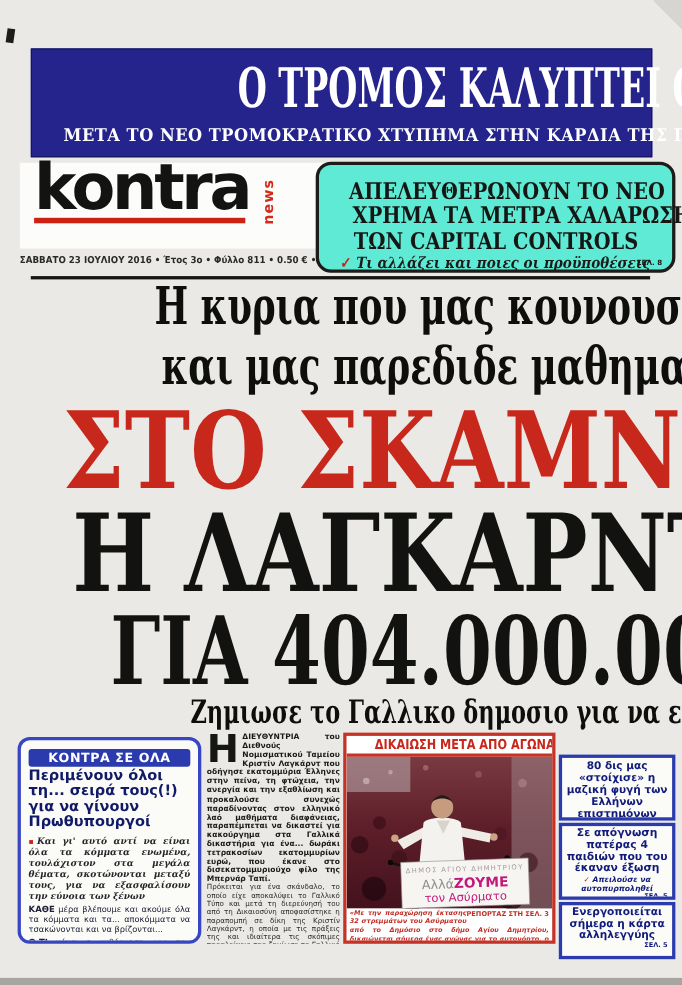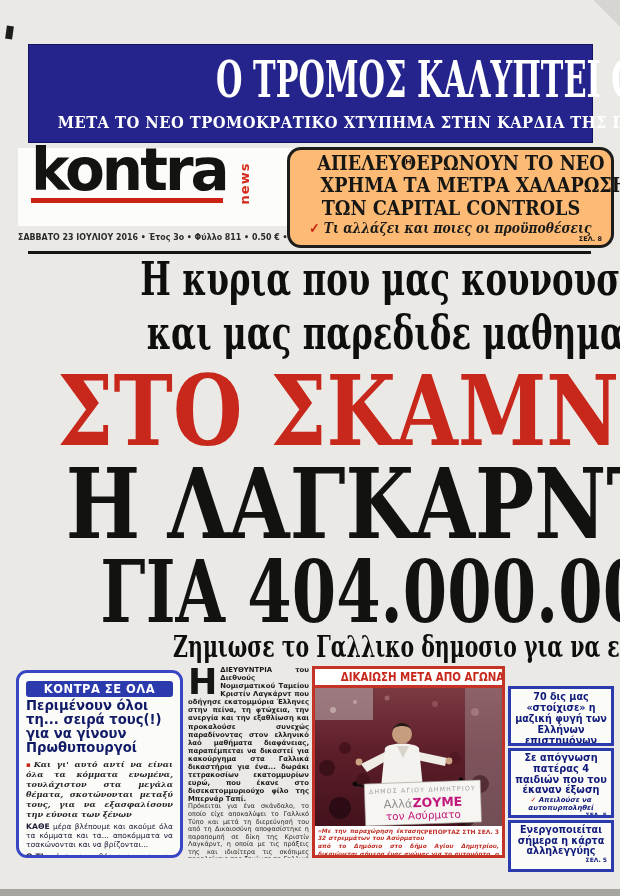--- a/index.html
+++ b/index.html
@@ -27,21 +27,21 @@
   .logo-main{position:absolute;left:13px;top:-12px;font-size:58px;font-weight:bold;color:#131311;letter-spacing:-3px;}
   .logo-news{position:absolute;left:206px;top:28px;color:#d42a1a;font-weight:bold;font-size:13px;letter-spacing:1px;transform:rotate(-90deg);transform-origin:center;}
   .logo-rule{position:absolute;left:13px;top:50px;width:192px;height:5px;background:#cc2213;}
   .logo-tag{position:absolute;left:28px;top:58px;width:210px;text-align:center;font-weight:bold;font-size:12.5px;color:#1a1a52;}
   .dateline{left:18px;top:232px;width:300px;font-size:8.6px;font-weight:bold;color:#2a2a28;}
   .dateline .squeeze{transform-origin:left center;transform:scaleX(0.92);}
   .dateline .red{color:#d42a1a;}
   .blackrule{left:28px;top:251px;width:563px;height:3px;background:#151513;}
 
   
-  .promo{left:287px;top:147px;width:327px;height:101px;background:#fdba74;border:3px solid #1c1c1a;border-radius:14px;box-sizing:border-box;padding-top:2px;}
+  .promo{left:287px;top:147px;width:327px;height:101px;background:#5eead4;border:3px solid #1c1c1a;border-radius:14px;box-sizing:border-box;padding-top:13px;}
   .promo-line{text-align:center;font-weight:bold;color:#161614;font-size:21px;line-height:1.06;}
   .promo-line .squeeze{transform:scale(0.84,1);}
   .promo-check{text-align:left;font-size:14px;color:#1c1c1a;font-weight:bold;font-style:italic;margin-top:1px;}
   .promo-check .mark{color:#cc2213;font-style:normal;}
   .promo-check .squeeze{transform:scaleX(0.88);}
   .promo-ref{position:absolute;right:9px;bottom:2px;font-size:6.5px;font-weight:bold;color:#1c1c1a;}
 
   
   .kick1{left:0;top:256px;}
   .kick2{left:0;top:310px;}
@@ -191,21 +191,21 @@
       <rect x="50" y="94" width="116" height="42" fill="#f7f5f1" stroke="#9a9490" stroke-width="0.6"></rect>
       <text x="108" y="104" text-anchor="middle" font-size="6.2" letter-spacing="1.2" fill="#a39a9c" font-family="DejaVu Sans, sans-serif">ΔΗΜΟΣ ΑΓΙΟΥ ΔΗΜΗΤΡΙΟΥ</text>
       <text x="108" y="119" text-anchor="middle" font-family="DejaVu Sans, sans-serif"><tspan font-size="11.5" fill="#8e8e8e">Αλλά</tspan><tspan font-size="12.5" font-weight="bold" fill="#c2187c">ΖΟΥΜΕ</tspan></text>
       <text x="108" y="131" text-anchor="middle" font-size="10.5" fill="#c2187c" font-family="DejaVu Sans, sans-serif">τον Ασύρματο</text>
     </g>
   </svg>
   <div class="photo-caption"><span class="ref">ΡΕΠΟΡΤΑΖ ΣΤΗ ΣΕΛ. 3</span><span>«Με την παραχώρηση έκτασης 32 στρεμμάτων του Ασύρματου από το Δημόσιο στο δήμο Αγίου Δημητρίου, δικαιώνεται σήμερα ένας αγώνας για το αυτονόητο, ο οποίος κρατάει από τη δεκαετία του '80», ανέφερε χθες ο Πρωθυπουργός, σε χαιρετισμό που απεύθυνε σε εκδήλωση του δήμου, στο πάρκο του Ασύρματου.</span></div>
 </div>
 
 <div class="abs sbox sbox1">
-  <span>70 δις μας «στοίχισε» η μαζική φυγή των Ελλήνων επιστημόνων</span>
+  <span>80 δις μας «στοίχισε» η μαζική φυγή των Ελλήνων επιστημόνων</span>
   
 </div>
 <div class="abs sbox sbox2">
   <span>Σε απόγνωση πατέρας 4 παιδιών που του έκαναν έξωση</span>
   <span class="check"><span class="mark">✓</span> <span>Απειλούσε να αυτοπυρποληθεί</span></span>
   <span class="ref">ΣΕΛ. 5</span>
 </div>
 <div class="abs sbox sbox3">
   <span>Ενεργοποιείται σήμερα η κάρτα αλληλεγγύης</span>
   <span class="ref">ΣΕΛ. 5</span>

